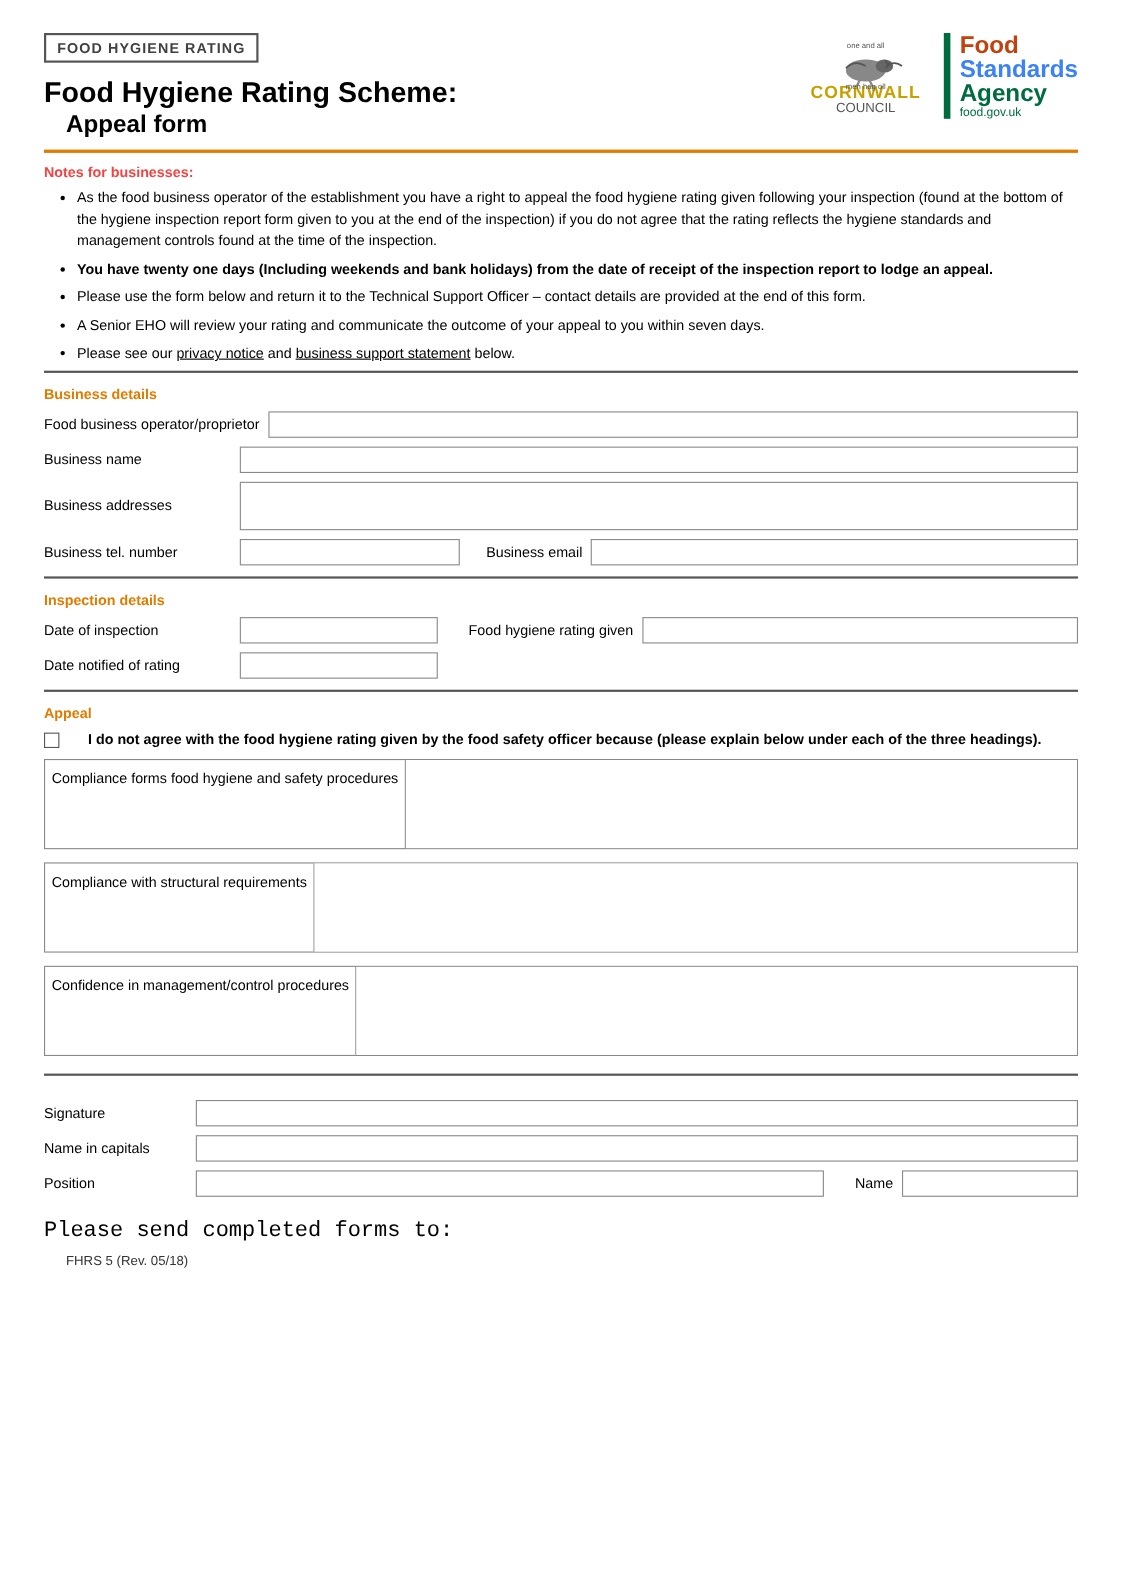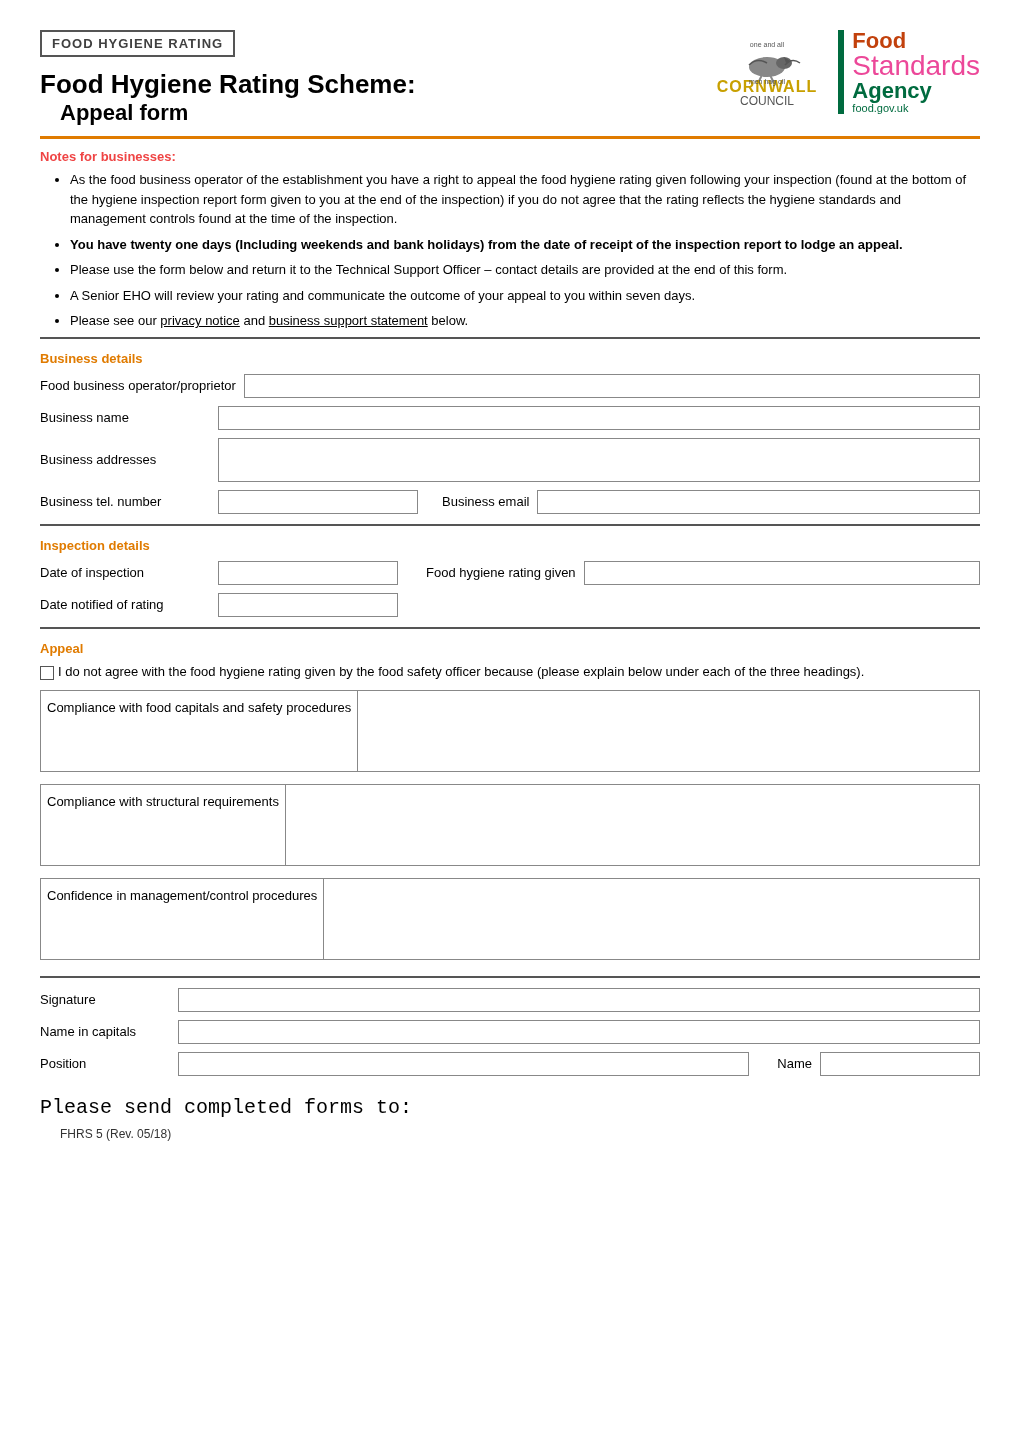--- a/index.html
+++ b/index.html
@@ -57,21 +57,21 @@
       height: 70px;
     }
     .fsa-logo {
       display: flex;
       flex-direction: column;
       align-items: flex-start;
       border-left: 6px solid #006b3f;
       padding-left: 8px;
     }
     .fsa-text-food { font-size: 22px; font-weight: bold; color: #c2410c; line-height: 1; }
-    .fsa-text-standards { font-size: 28px; font-weight: normal; color: #ec4899; line-height: 1; }
+    .fsa-text-standards { font-size: 22px; font-weight: bold; color: #3b82f6; line-height: 1; }
     .fsa-text-agency { font-size: 22px; font-weight: bold; color: #006b3f; line-height: 1; }
     .fsa-text-url { font-size: 11px; color: #006b3f; }
 
     .orange-divider {
       border: none;
       border-top: 3px solid #e07b00;
       margin: 6px 0 10px 0;
     }
 
     .notes-heading {
@@ -143,22 +143,23 @@
       display: flex;
       align-items: center;
       margin-bottom: 8px;
       gap: 8px;
     }
 
     
     .appeal-checkbox-row {
       display: flex;
       align-items: flex-start;
-      gap: 4px;
+      gap: 26px;
       margin-bottom: 10px;
+      font-weight: bold;
     }
     .appeal-checkbox {
       width: 14px;
       height: 14px;
       border: 1px solid #555;
       margin-top: 2px;
       flex-shrink: 0;
       display: inline-block;
     }
 
@@ -183,21 +184,21 @@
       height: 80px;
       resize: none;
       padding: 4px;
       font-size: 13px;
     }
 
     
     .sig-section {
       margin-top: 16px;
       border-top: 2px solid #555;
-      padding-top: 10px;
+      padding-top: 22px;
     }
     .sig-row {
       display: flex;
       align-items: center;
       margin-bottom: 8px;
       gap: 8px;
     }
     .sig-label {
       min-width: 130px;
     }
@@ -330,21 +331,21 @@
 
 <div class="form-section">
   <div class="section-heading">Appeal</div>
   <div class="appeal-checkbox-row">
     <span class="appeal-checkbox"></span>
     <span>I do not agree with the food hygiene rating given by the food safety officer because (please explain below under each of the three headings).</span>
   </div>
 
   <div class="textarea-row">
     <div class="textarea-label">
-      <span>Compliance with food capitals and safety procedures</span>
+      <span>Compliance forms food hygiene and safety procedures</span>
     </div>
     <textarea class="textarea-field" style=""></textarea>
   </div>
 
   <div class="textarea-row">
     <div class="textarea-label">
       <span>Compliance with structural requirements</span>
     </div>
     <textarea class="textarea-field" style=""></textarea>
   </div>

